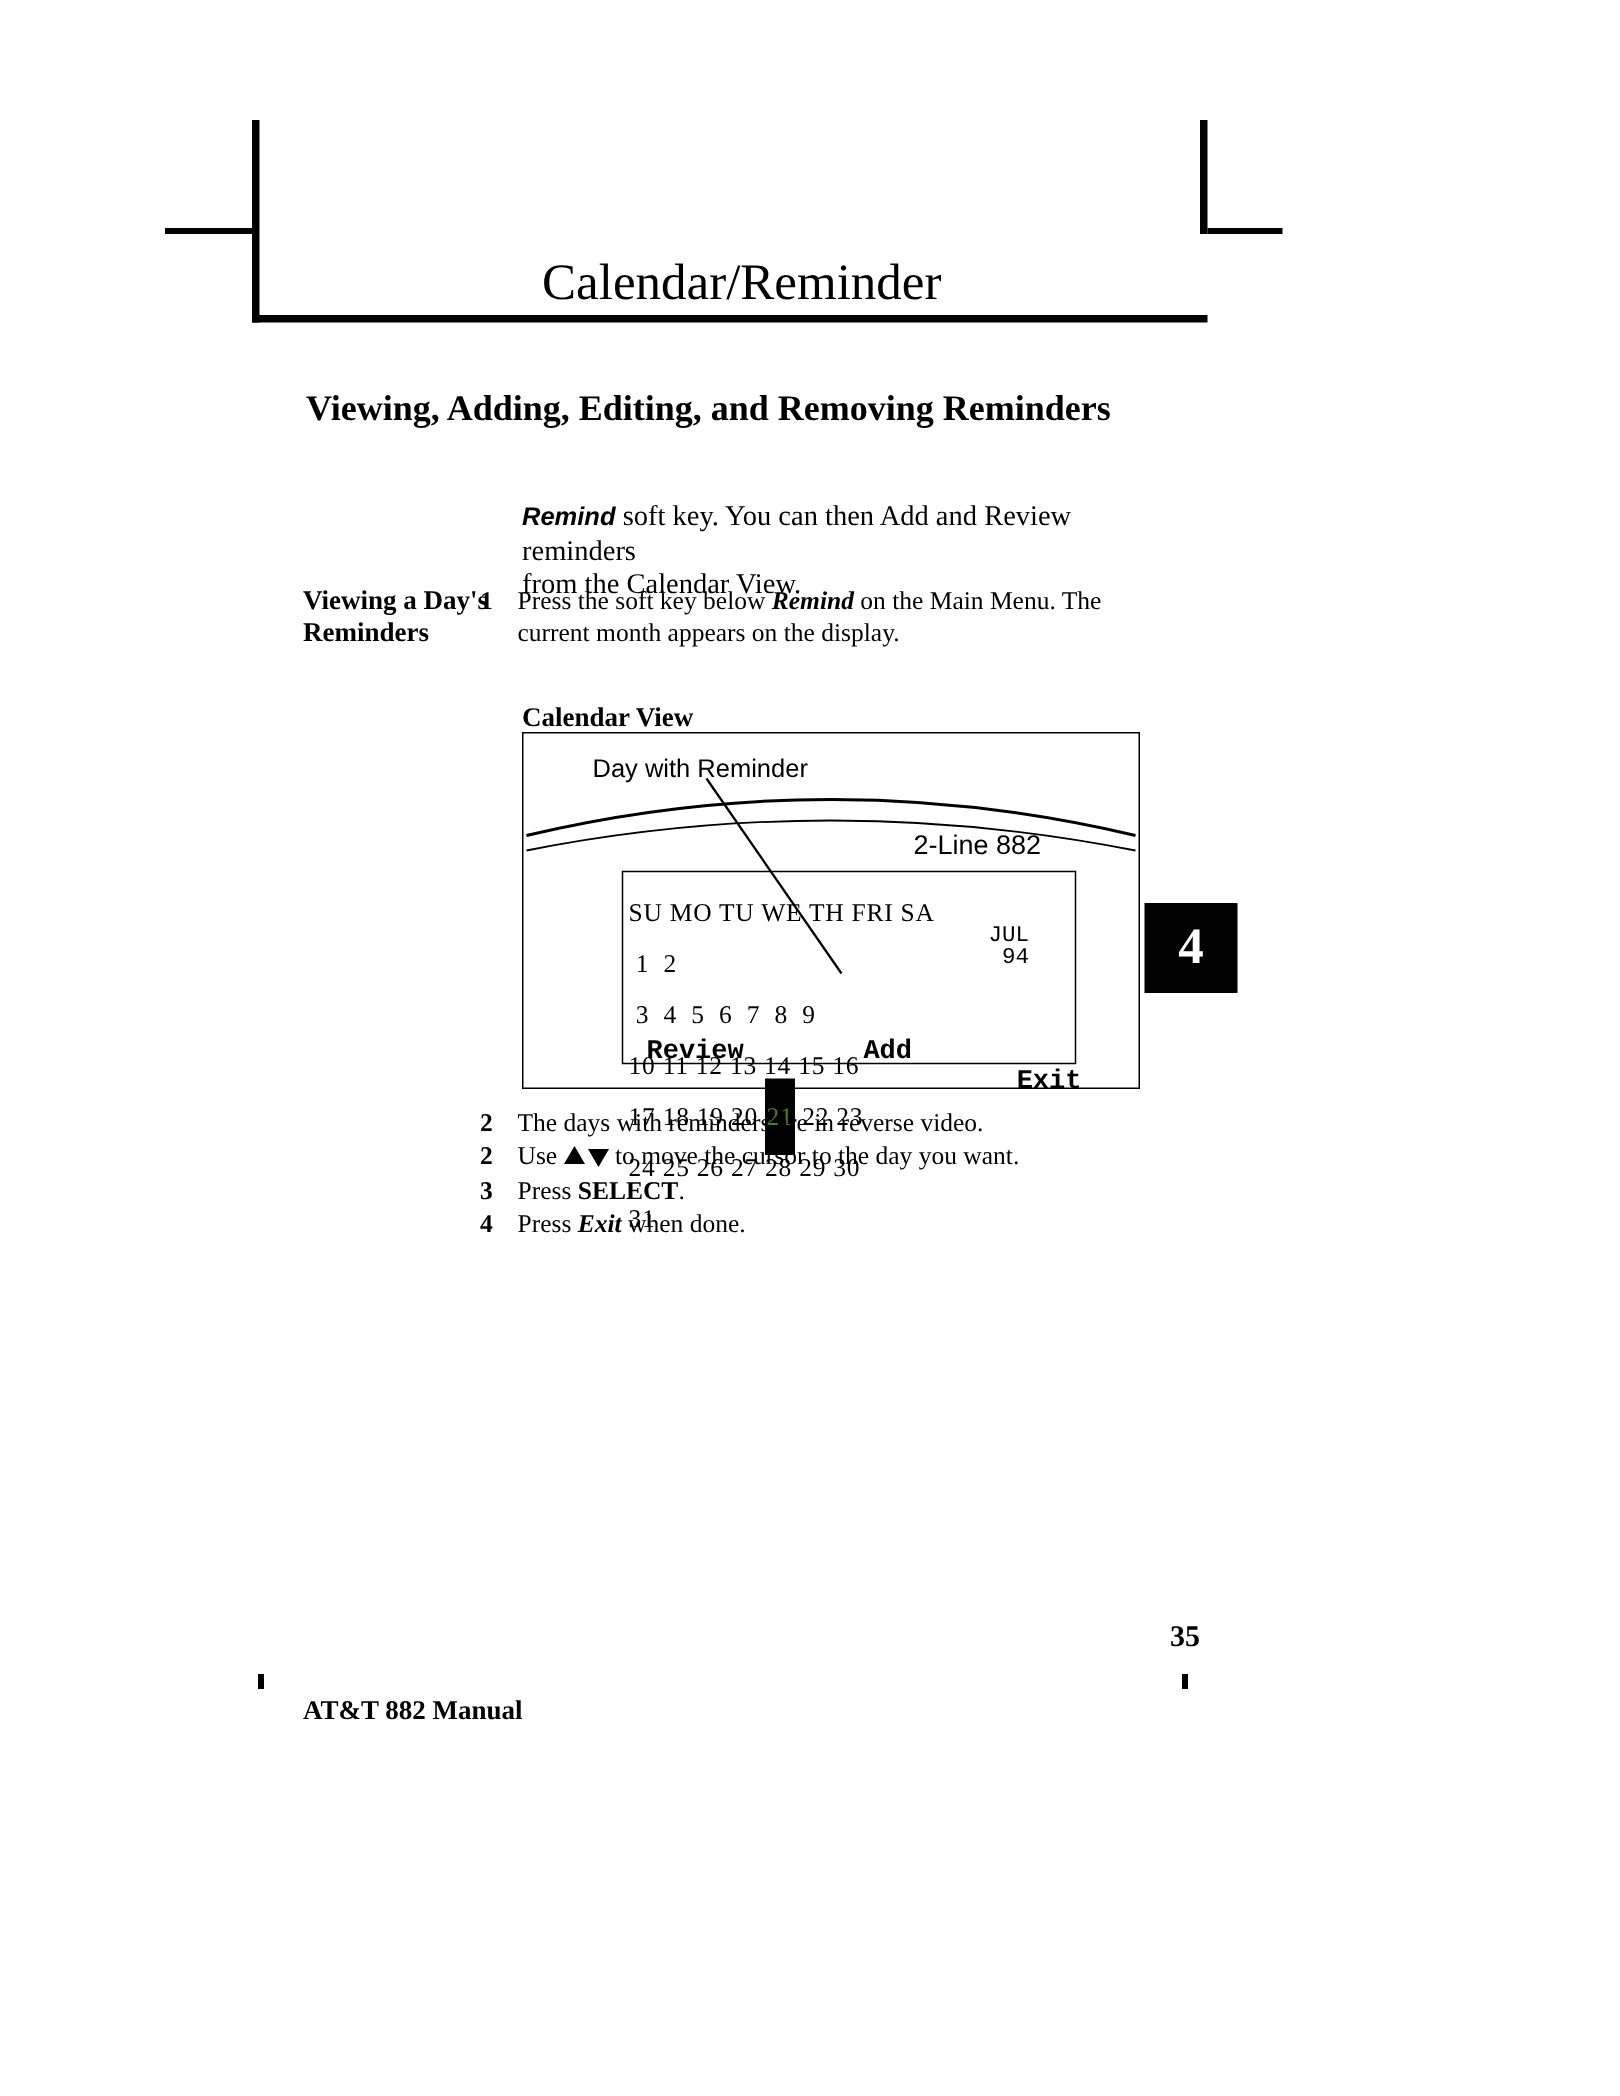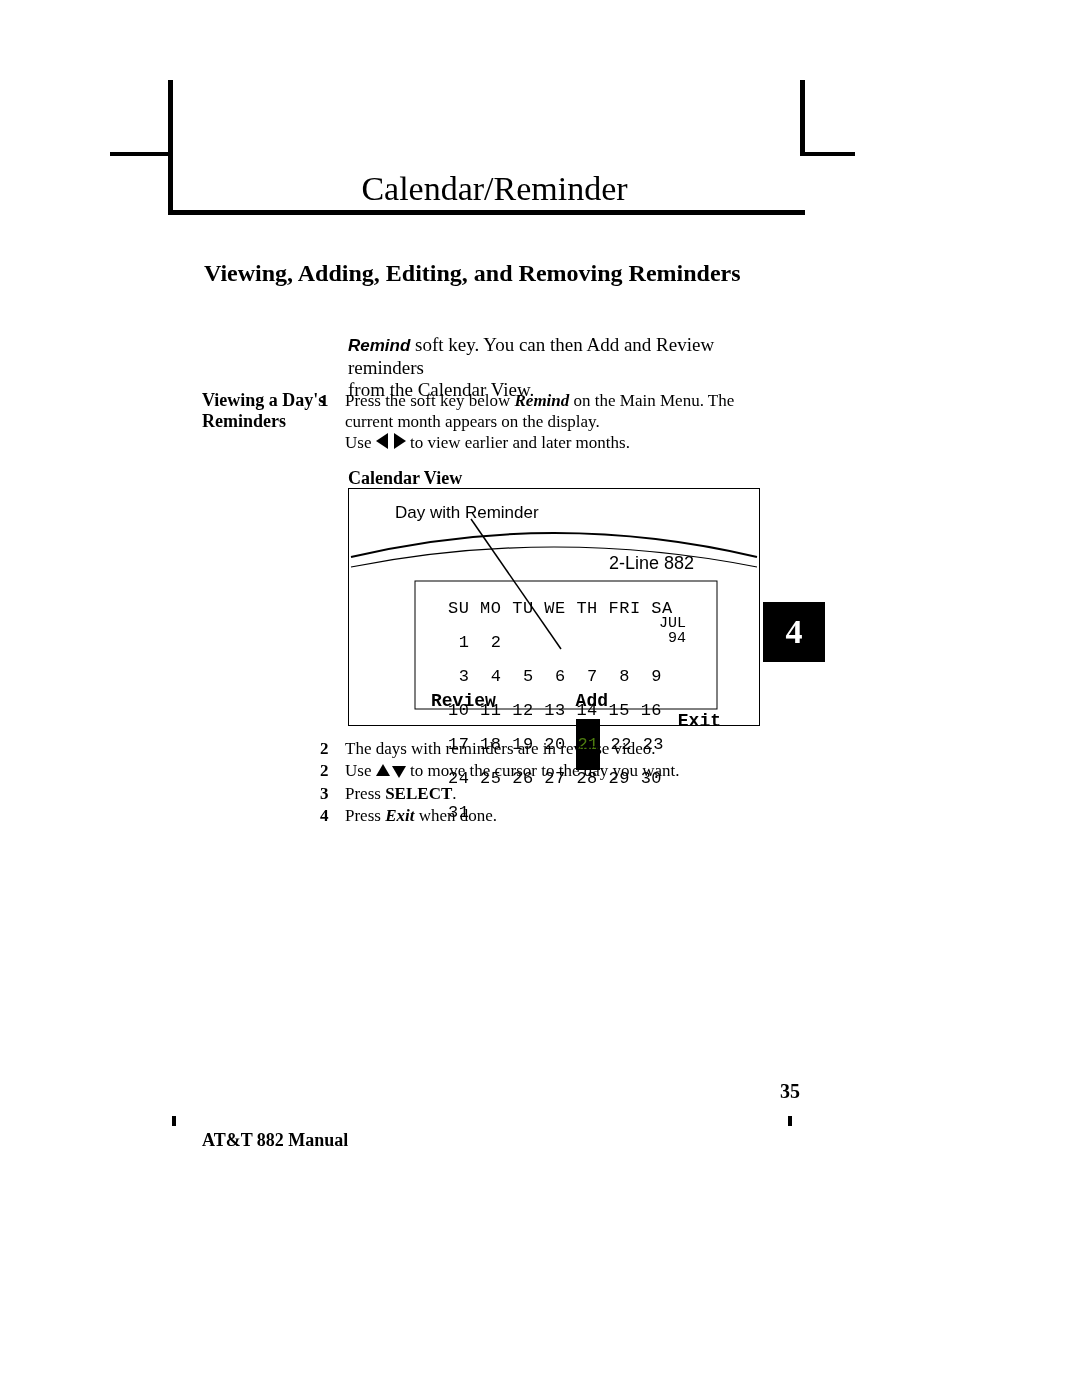--- a/index.html
+++ b/index.html
@@ -148,26 +148,25 @@
     left: 260px;
     top: 64px;
     font-family: Arial, Helvetica, sans-serif;
     font-size: 18px;
   }
   .lcd {
     position: absolute;
     left: 70px;
     top: 94px;
     width: 295px;
-    font-family: Liberation Mono, monospace;
+    font-family: Liberation Serif, serif;
     font-size: 17px;
     line-height: 1.0;
     letter-spacing: 0.5px;
     white-space: pre;
-    margin-left: 29px;
   }
   .lcd-row { height: 17px; }
   .lcd .hl {
     background: #000;
     color: #4d7c0f;
     padding: 16px 1px;
   }
   .lcd-month {
     position: absolute;
     left: 310px;
@@ -255,30 +254,20 @@
     <span>Viewing a Day's</span><br>
     <span>Reminders</span>
   </div>
 
   <div class="step-block step1">
     <span class="step-num">1</span>
     <span>Press the soft key below </span><span class="remind-bi">Remind</span><span> on the Main Menu.  The</span><br>
     <span>current month appears on the display.</span>
   </div>
 
-  <div class="step-block step-use">
-    <span>Use </span>
-    <span class="arrows-lr">
-      <svg width="30" height="16" viewBox="0 0 30 16">
-        <polygon points="0,8 12,0 12,16" fill="#000"></polygon>
-        <polygon points="30,8 18,0 18,16" fill="#000"></polygon>
-      </svg>
-    </span>
-    <span> to view earlier and later months.</span>
-  </div>
 
   <div class="cal-view-label">Calendar View</div>
 
   <div class="diagram">
 
     <svg width="410" height="236" style="position:absolute;left:0;top:0">
       <path d="M 2 68 Q 205 20 408 68" stroke="#000" stroke-width="2" fill="none"></path>
       <path d="M 2 78 Q 205 38 408 78" stroke="#000" stroke-width="1.2" fill="none"></path>
 
       <line x1="122" y1="30" x2="212" y2="160" stroke="#000" stroke-width="1.5"></line>

